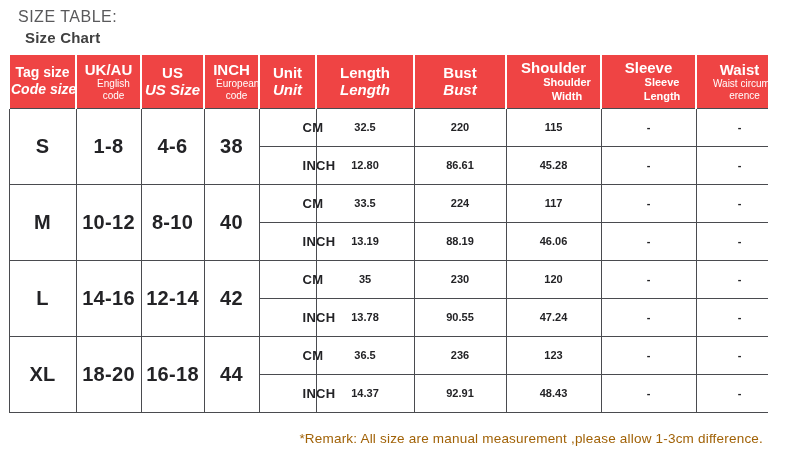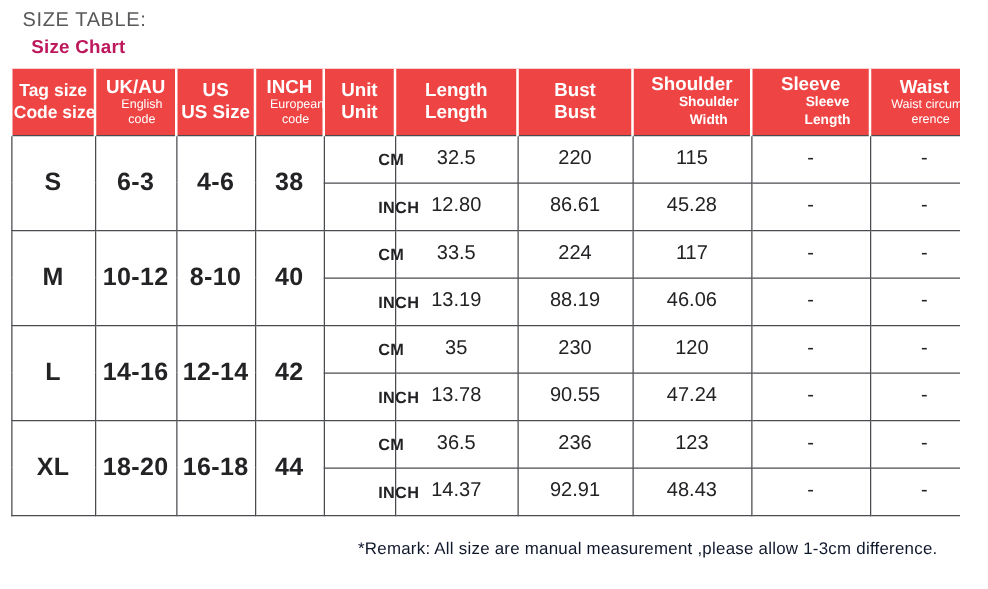--- a/index.html
+++ b/index.html
@@ -21,21 +21,21 @@
     letter-spacing: 0.5px;
     color: #59595b;
   }
   .chart-title {
     position: absolute;
     left: 25px;
     top: 29px;
     font-size: 15px;
     font-weight: bold;
     letter-spacing: 0.2px;
-    color: #be185d;
+    color: #404040;
   }
   table.size-chart {
     position: absolute;
     left: 8px;
     top: 55px;
     width: 774px;
     border-collapse: collapse;
     table-layout: fixed;
   }
   th {
@@ -51,41 +51,41 @@
   .th-main {
     display: block;
     font-size: 15px;
     font-weight: bold;
     line-height: 1.15;
   }
   .th-sub {
     display: block;
     white-space: pre-line;
   }
-  .sub-lg { font-size: 15px; font-weight: bold; line-height: 1.15; }
+  .sub-lg { font-size: 15px; font-weight: bold; line-height: 1.15; font-style: italic; }
   .sub-md { font-size: 11px; font-weight: bold; line-height: 1.25; padding-left: 27px; }
   .sub-sm { font-size: 10px; font-weight: normal; line-height: 1.15; padding-left: 10px; }
   th.col1 .th-main, th.col1 .th-sub { font-size: 14px; font-weight: bold; line-height: 1.25; white-space: nowrap; }
   td {
     border: 1px solid #4a4b4f;
     text-align: center;
     vertical-align: middle;
     color: #232326;
     padding: 0 2px;
   }
   tr.body-row { height: 38px; }
   td.code-cell { font-size: 20px; font-weight: bold; letter-spacing: 0.3px; }
   td.unit-cell { font-size: 13px; font-weight: bold; letter-spacing: 0.3px; padding-left: 43px; }
-  td.val-cell  { font-size: 16px; font-weight: normal; }
+  td.val-cell  { font-size: 11px; font-weight: bold; }
   .remark {
     position: absolute;
-    right: 18px;
+    right: 5px;
     top: 431px;
     font-size: 13.5px;
-    color: #0f172a;
+    color: #a16207;
     letter-spacing: 0.2px;
     text-align: right;
   }
 </style>
 </head>
 <body>
 
 <div id="stage">
   <div class="size-table-label">SIZE TABLE:</div>
   <div class="chart-title">Size Chart</div>
@@ -146,21 +146,21 @@
           <th>
             <span class="th-main">Waist</span>
             <span class="th-sub sub-sm">Waist circumf-
 erence</span>
           </th>
         </tr>
       </thead>
       <tbody>
         <tr class="body-row">
           <td rowspan="2" class="code-cell">S</td>
-          <td rowspan="2" class="code-cell">6-3</td>
+          <td rowspan="2" class="code-cell">1-8</td>
           <td rowspan="2" class="code-cell">4-6</td>
           <td rowspan="2" class="code-cell">38</td>
           <td class="unit-cell">CM</td>
           <td class="val-cell">32.5</td>
           <td class="val-cell">220</td>
           <td class="val-cell">115</td>
           <td class="val-cell">-</td>
           <td class="val-cell">-</td>
         </tr>
         <tr class="body-row">

